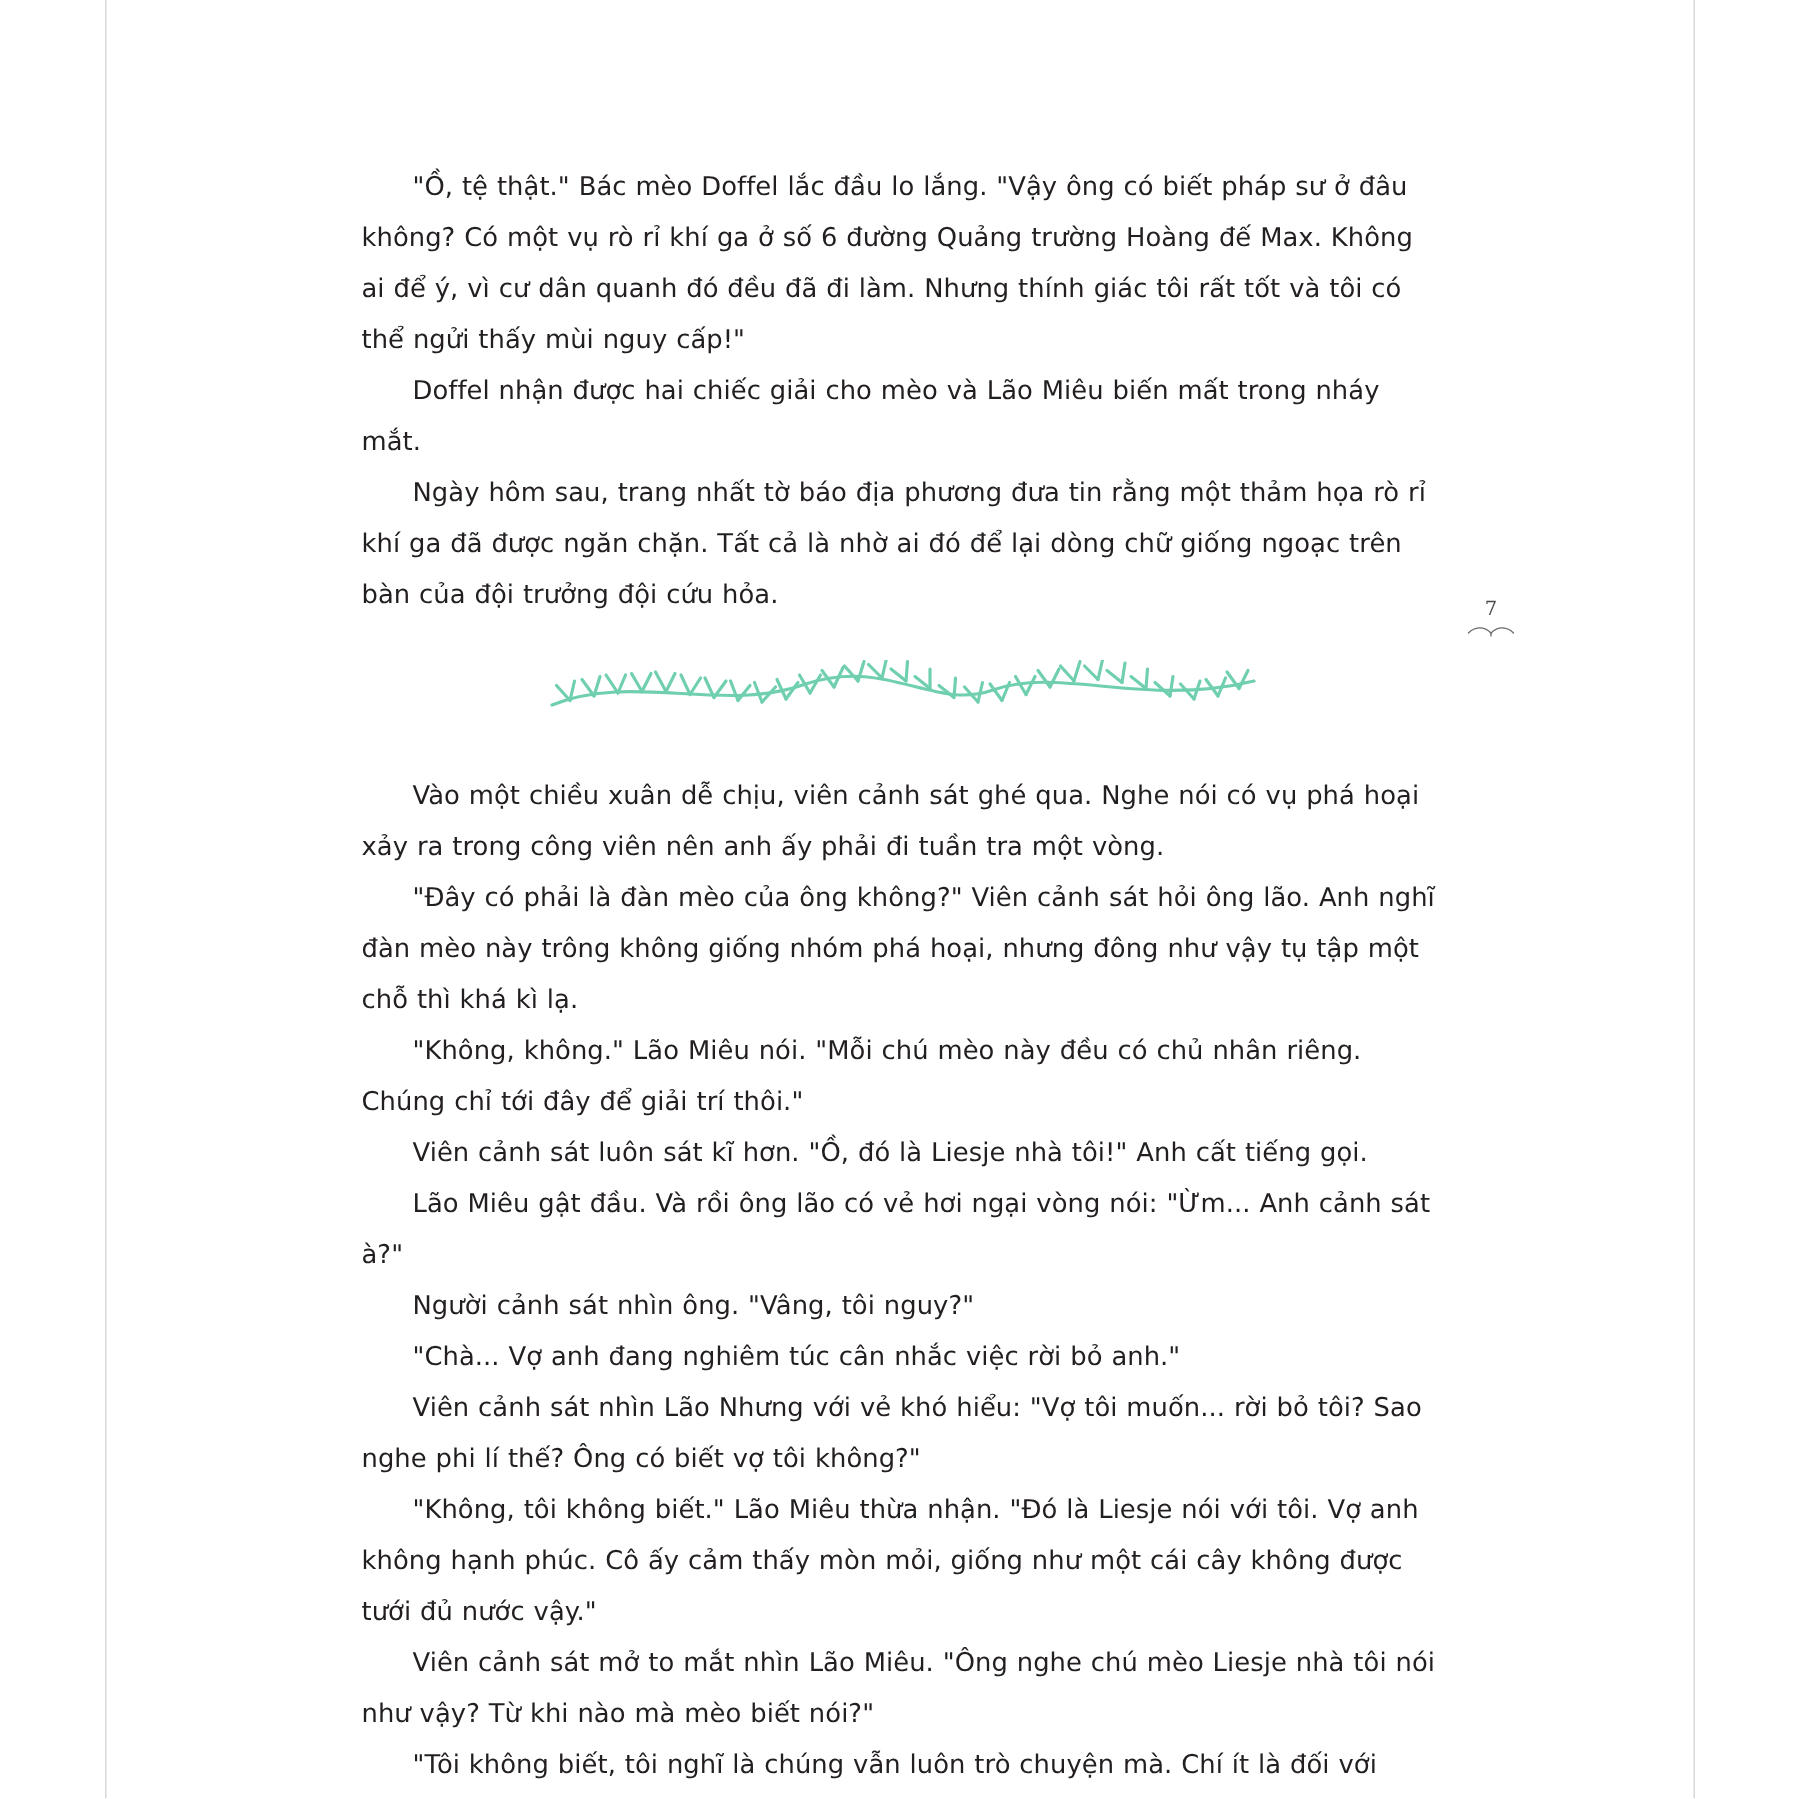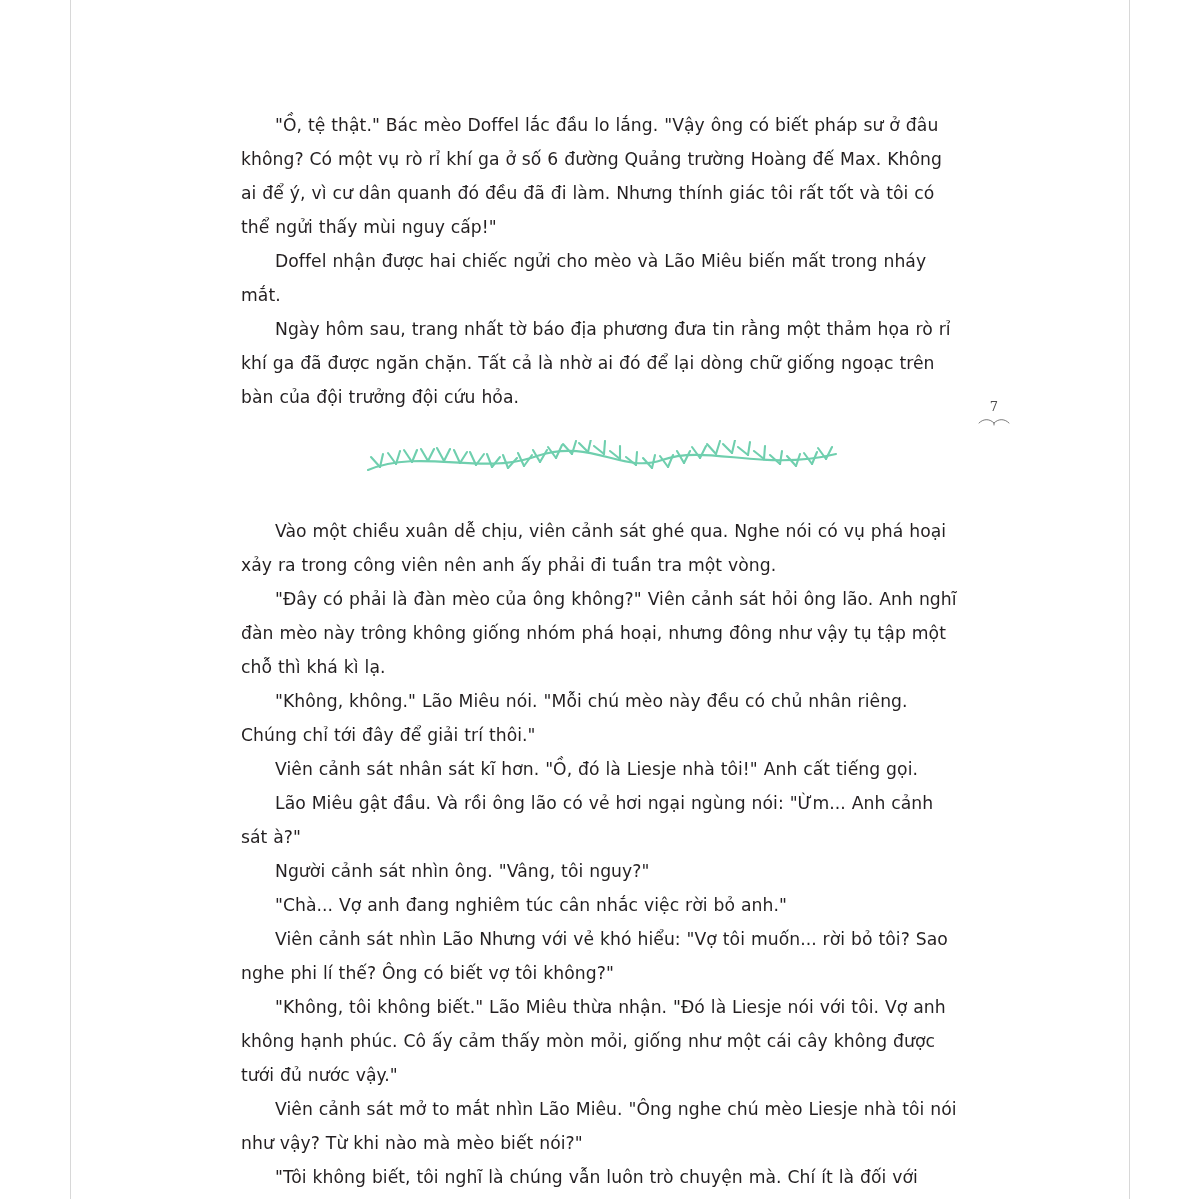--- a/index.html
+++ b/index.html
@@ -73,21 +73,21 @@
 </style>
 </head>
 <body>
 
 <div class="page">
   <div class="sheet">
 
     <div class="content">
 
       <p class="para">"Ồ, tệ thật." Bác mèo Doffel lắc đầu lo lắng. "Vậy ông có biết pháp sư ở đâu không? Có một vụ rò rỉ khí ga ở số 6 đường Quảng trường Hoàng đế Max. Không ai để ý, vì cư dân quanh đó đều đã đi làm. Nhưng thính giác tôi rất tốt và tôi có thể ngửi thấy mùi nguy cấp!"</p>
-      <p class="para">Doffel nhận được hai chiếc ngửi cho mèo và Lão Miêu biến mất trong nháy mắt.</p>
+      <p class="para">Doffel nhận được hai chiếc giải cho mèo và Lão Miêu biến mất trong nháy mắt.</p>
       <p class="para">Ngày hôm sau, trang nhất tờ báo địa phương đưa tin rằng một thảm họa rò rỉ khí ga đã được ngăn chặn. Tất cả là nhờ ai đó để lại dòng chữ giống ngoạc trên bàn của đội trưởng đội cứu hỏa.</p>
 
       <div class="ornament">
         <svg width="480" height="44" viewBox="0 0 480 44" aria-hidden="true">
           <g stroke="#6fcfae" stroke-width="2.1" fill="none" stroke-linecap="round">
             <path d="M6 30 C 60 8, 120 36, 175 16 C 230 -2, 260 34, 300 20 C 345 4, 400 32, 474 14"></path>
             <g>
               <path d="M18 27 l -9 -10"></path>
                 <path d="M18 27 l 3 -13"></path>
               <path d="M34 24 l -8 -11"></path>
@@ -147,22 +147,22 @@
               <path d="M464 19 l -8 -11"></path>
                 <path d="M464 19 l 6 -12"></path>
             </g>
           </g>
         </svg>
       </div>
 
       <p class="para">Vào một chiều xuân dễ chịu, viên cảnh sát ghé qua. Nghe nói có vụ phá hoại xảy ra trong công viên nên anh ấy phải đi tuần tra một vòng.</p>
       <p class="para">"Đây có phải là đàn mèo của ông không?" Viên cảnh sát hỏi ông lão. Anh nghĩ đàn mèo này trông không giống nhóm phá hoại, nhưng đông như vậy tụ tập một chỗ thì khá kì lạ.</p>
       <p class="para">"Không, không." Lão Miêu nói. "Mỗi chú mèo này đều có chủ nhân riêng. Chúng chỉ tới đây để giải trí thôi."</p>
-      <p class="para">Viên cảnh sát nhân sát kĩ hơn. "Ồ, đó là Liesje nhà tôi!" Anh cất tiếng gọi.</p>
-      <p class="para">Lão Miêu gật đầu. Và rồi ông lão có vẻ hơi ngại ngùng nói: "Ừm... Anh cảnh sát à?"</p>
+      <p class="para">Viên cảnh sát luôn sát kĩ hơn. "Ồ, đó là Liesje nhà tôi!" Anh cất tiếng gọi.</p>
+      <p class="para">Lão Miêu gật đầu. Và rồi ông lão có vẻ hơi ngại vòng nói: "Ừm... Anh cảnh sát à?"</p>
       <p class="para">Người cảnh sát nhìn ông. "Vâng, tôi nguy?"</p>
       <p class="para">"Chà... Vợ anh đang nghiêm túc cân nhắc việc rời bỏ anh."</p>
       <p class="para">Viên cảnh sát nhìn Lão Nhưng với vẻ khó hiểu: "Vợ tôi muốn... rời bỏ tôi? Sao nghe phi lí thế? Ông có biết vợ tôi không?"</p>
       <p class="para">"Không, tôi không biết." Lão Miêu thừa nhận. "Đó là Liesje nói với tôi. Vợ anh không hạnh phúc. Cô ấy cảm thấy mòn mỏi, giống như một cái cây không được tưới đủ nước vậy."</p>
       <p class="para">Viên cảnh sát mở to mắt nhìn Lão Miêu. "Ông nghe chú mèo Liesje nhà tôi nói như vậy? Từ khi nào mà mèo biết nói?"</p>
       <p class="para">"Tôi không biết, tôi nghĩ là chúng vẫn luôn trò chuyện mà. Chí ít là đối với những ai muốn nghe chúng nói." Lão Miêu trả lời đơn giản, rồi ông hắt hơi một cái rõ to.</p>
 
     </div>
 
     <div class="page-number">

